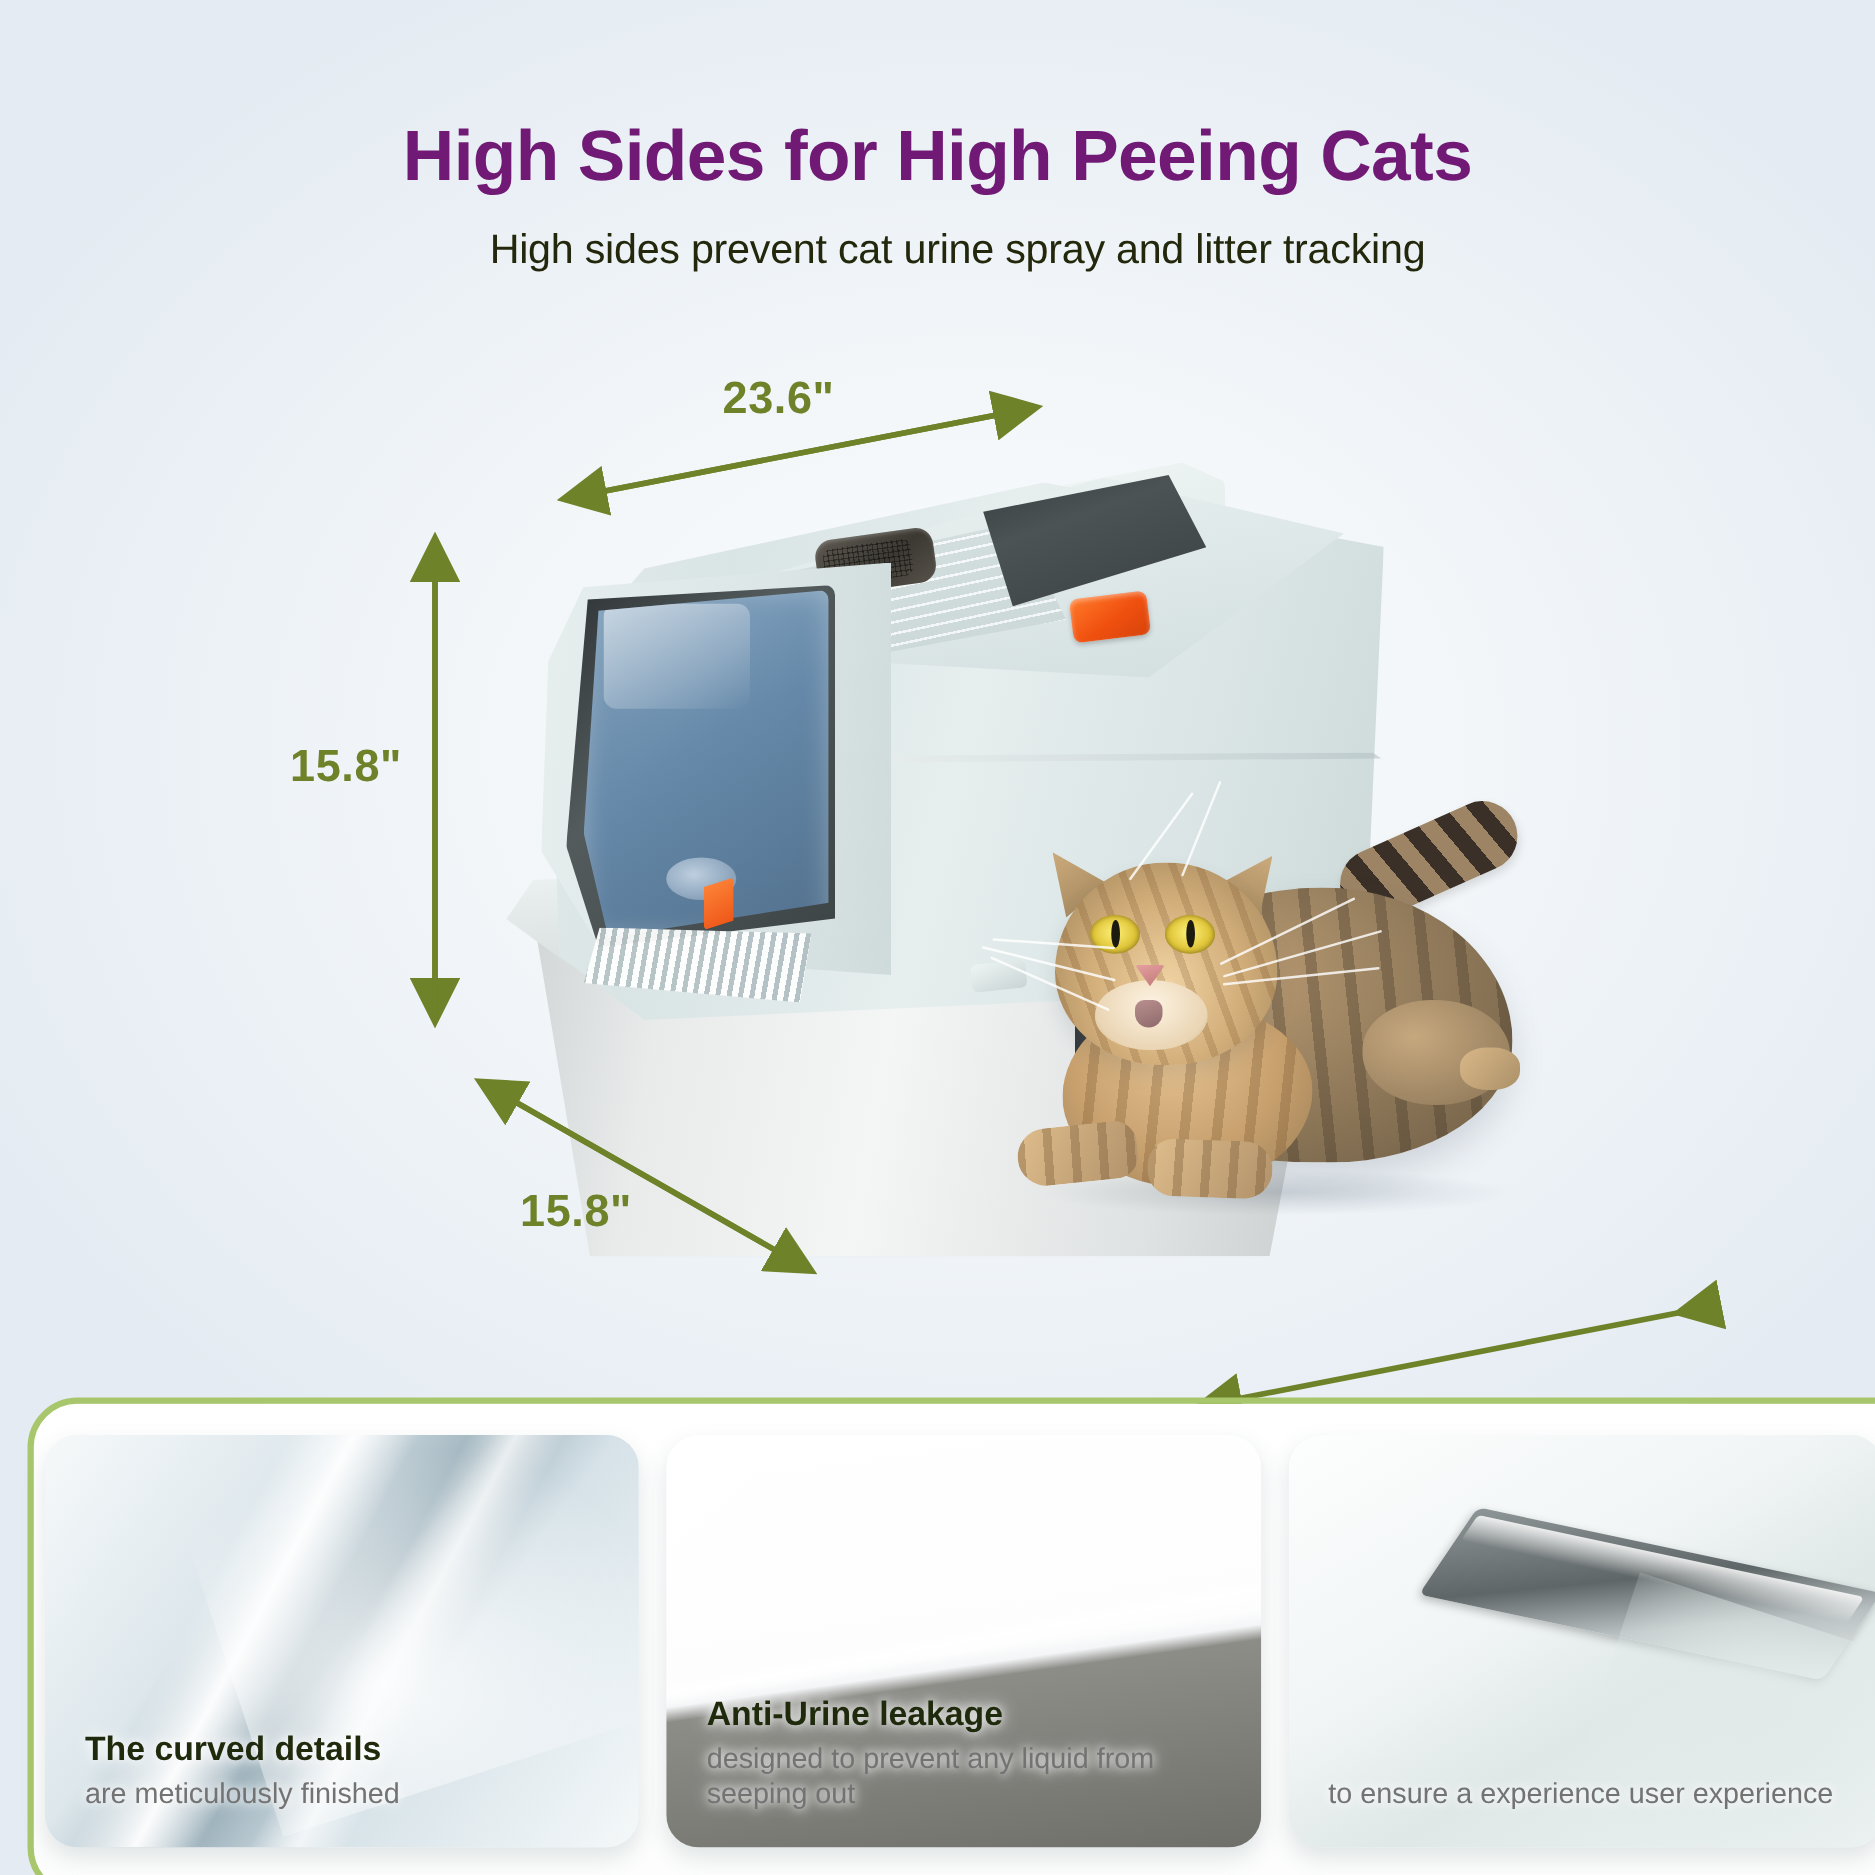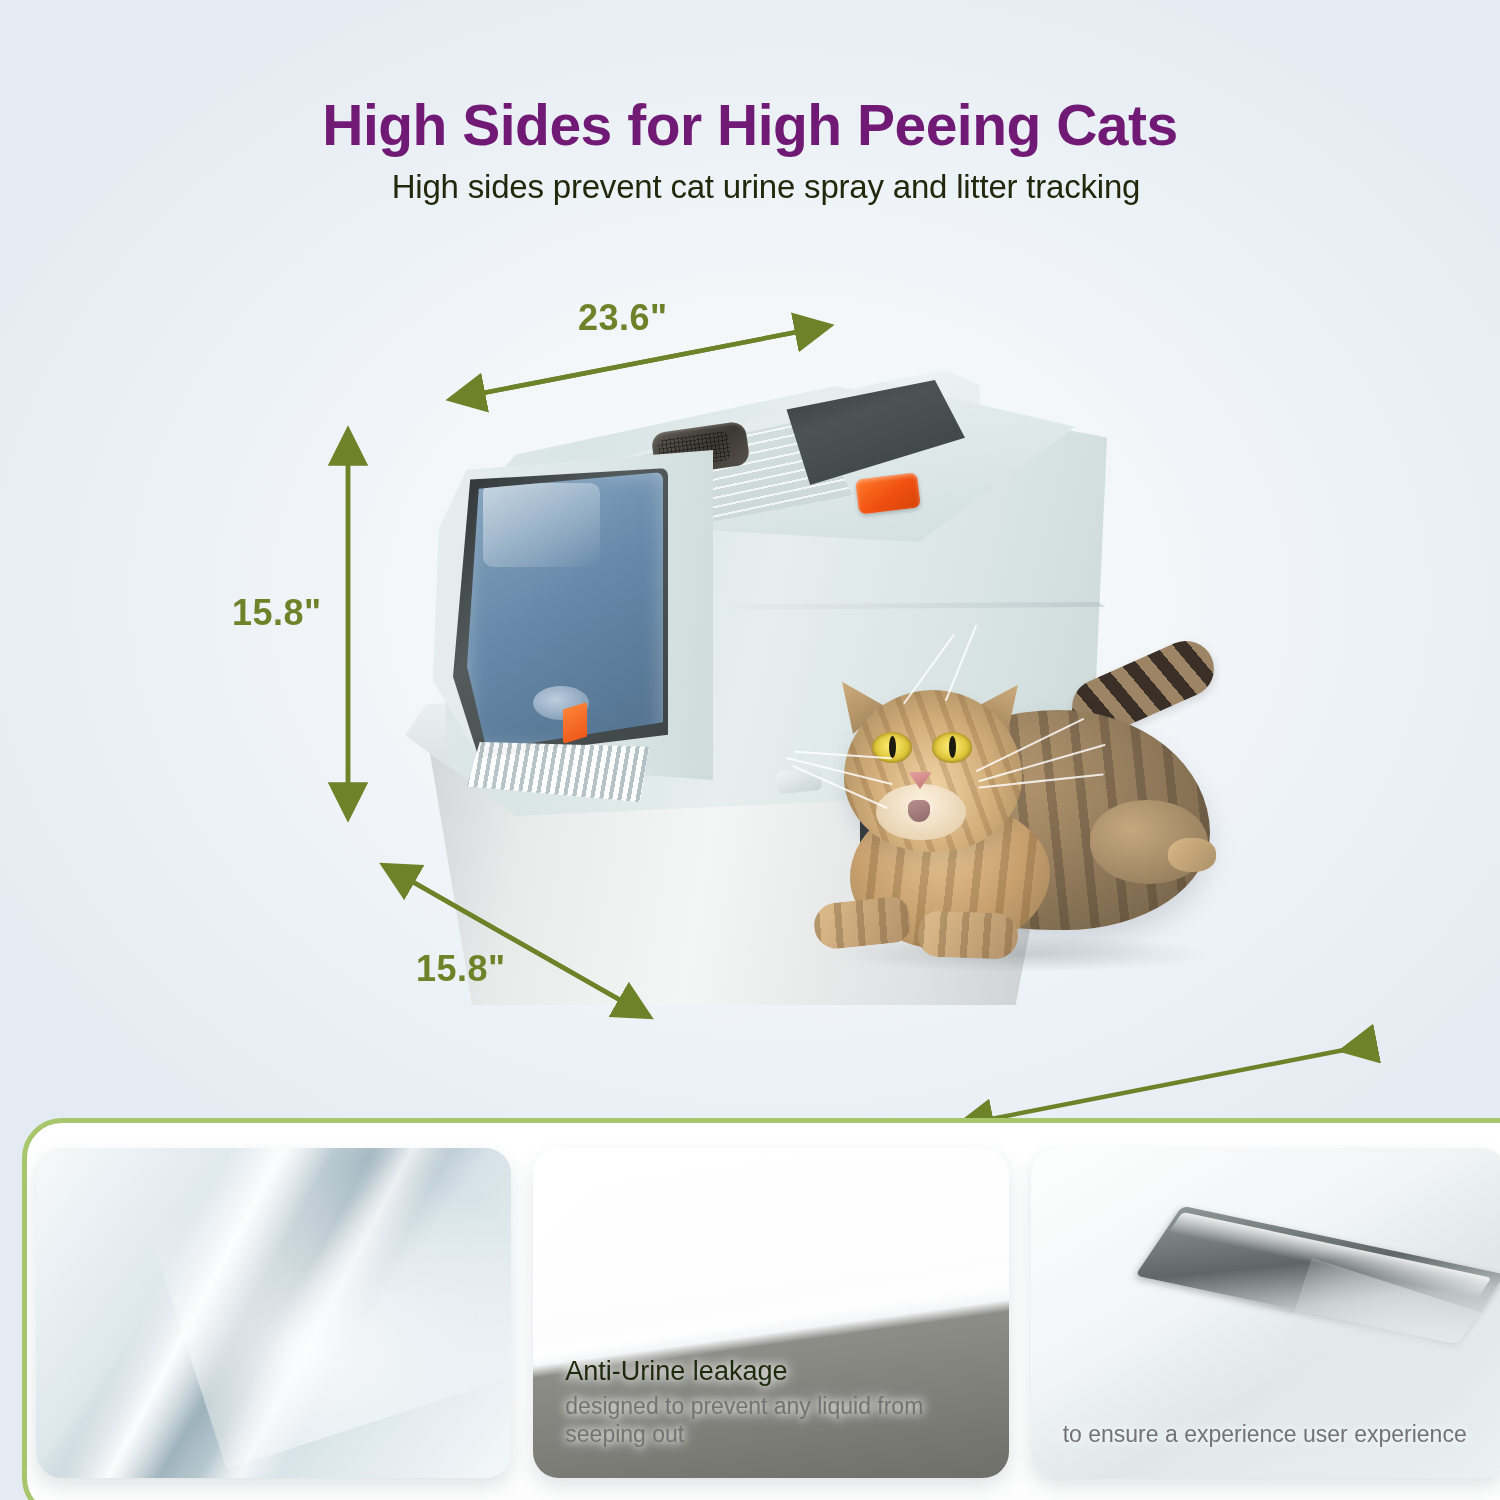--- a/index.html
+++ b/index.html
@@ -17,21 +17,21 @@
   .header { position:absolute; top:0; left:0; width:1500px; text-align:center; }
   .title {
     margin-top:96px;
     font-size:57px;
     font-weight:bold;
     letter-spacing:-0.5px;
     color:#701a75;
     line-height:1.05;
   }
   .subtitle {
-    margin-top:12px;
+    margin-top:24px;
     font-size:33px;
     font-weight:400;
     color:#23280d;
     letter-spacing:-0.2px;
     padding-left:32px;
   }
 
   
   .hero { position:absolute; top:250px; left:0; width:1500px; height:860px; }
 
@@ -306,21 +306,21 @@
   .card {
     position:relative; width:476px; height:330px;
     border-radius:26px; overflow:hidden;
     box-shadow:0 8px 18px rgba(100,115,130,.18);
     background:#eef2f4;
   }
   .card-text {
     position:absolute; left:32px; bottom:30px; right:26px; z-index:3;
   }
   .card-h {
-    font-size:27px; font-weight:normal; color:#1f2a0c; line-height:1.18;
+    font-size:27px; font-weight:bold; color:#1f2a0c; line-height:1.18;
     text-shadow:0 0 8px rgba(255,255,255,.95), 0 0 16px rgba(255,255,255,.85);
   }
   .card-p {
     margin-top:4px; font-size:23px; color:#737373; line-height:1.22;
     text-shadow:0 0 8px rgba(255,255,255,.95), 0 0 14px rgba(255,255,255,.85);
   }
   
   .art1 {
     position:absolute; inset:0;
     background:
@@ -459,20 +459,24 @@
 <div class="dim-label dim-w">23.6"</div>
 <div class="dim-label dim-h">15.8"</div>
 <div class="dim-label dim-d">15.8"</div>
 
 <div class="feature-frame"></div>
 
 <div class="cards">
 
   <div class="card">
     <div class="art1"></div>
+    <div class="card-text">
+      <div class="card-h">The curved details</div>
+      <div class="card-p">are meticulously finished</div>
+    </div>
   </div>
 
   <div class="card">
     <div class="art2"></div>
     <div class="card-text">
       <div class="card-h">Anti-Urine leakage</div>
       <div class="card-p">designed to prevent any liquid from seeping out</div>
     </div>
   </div>
 

